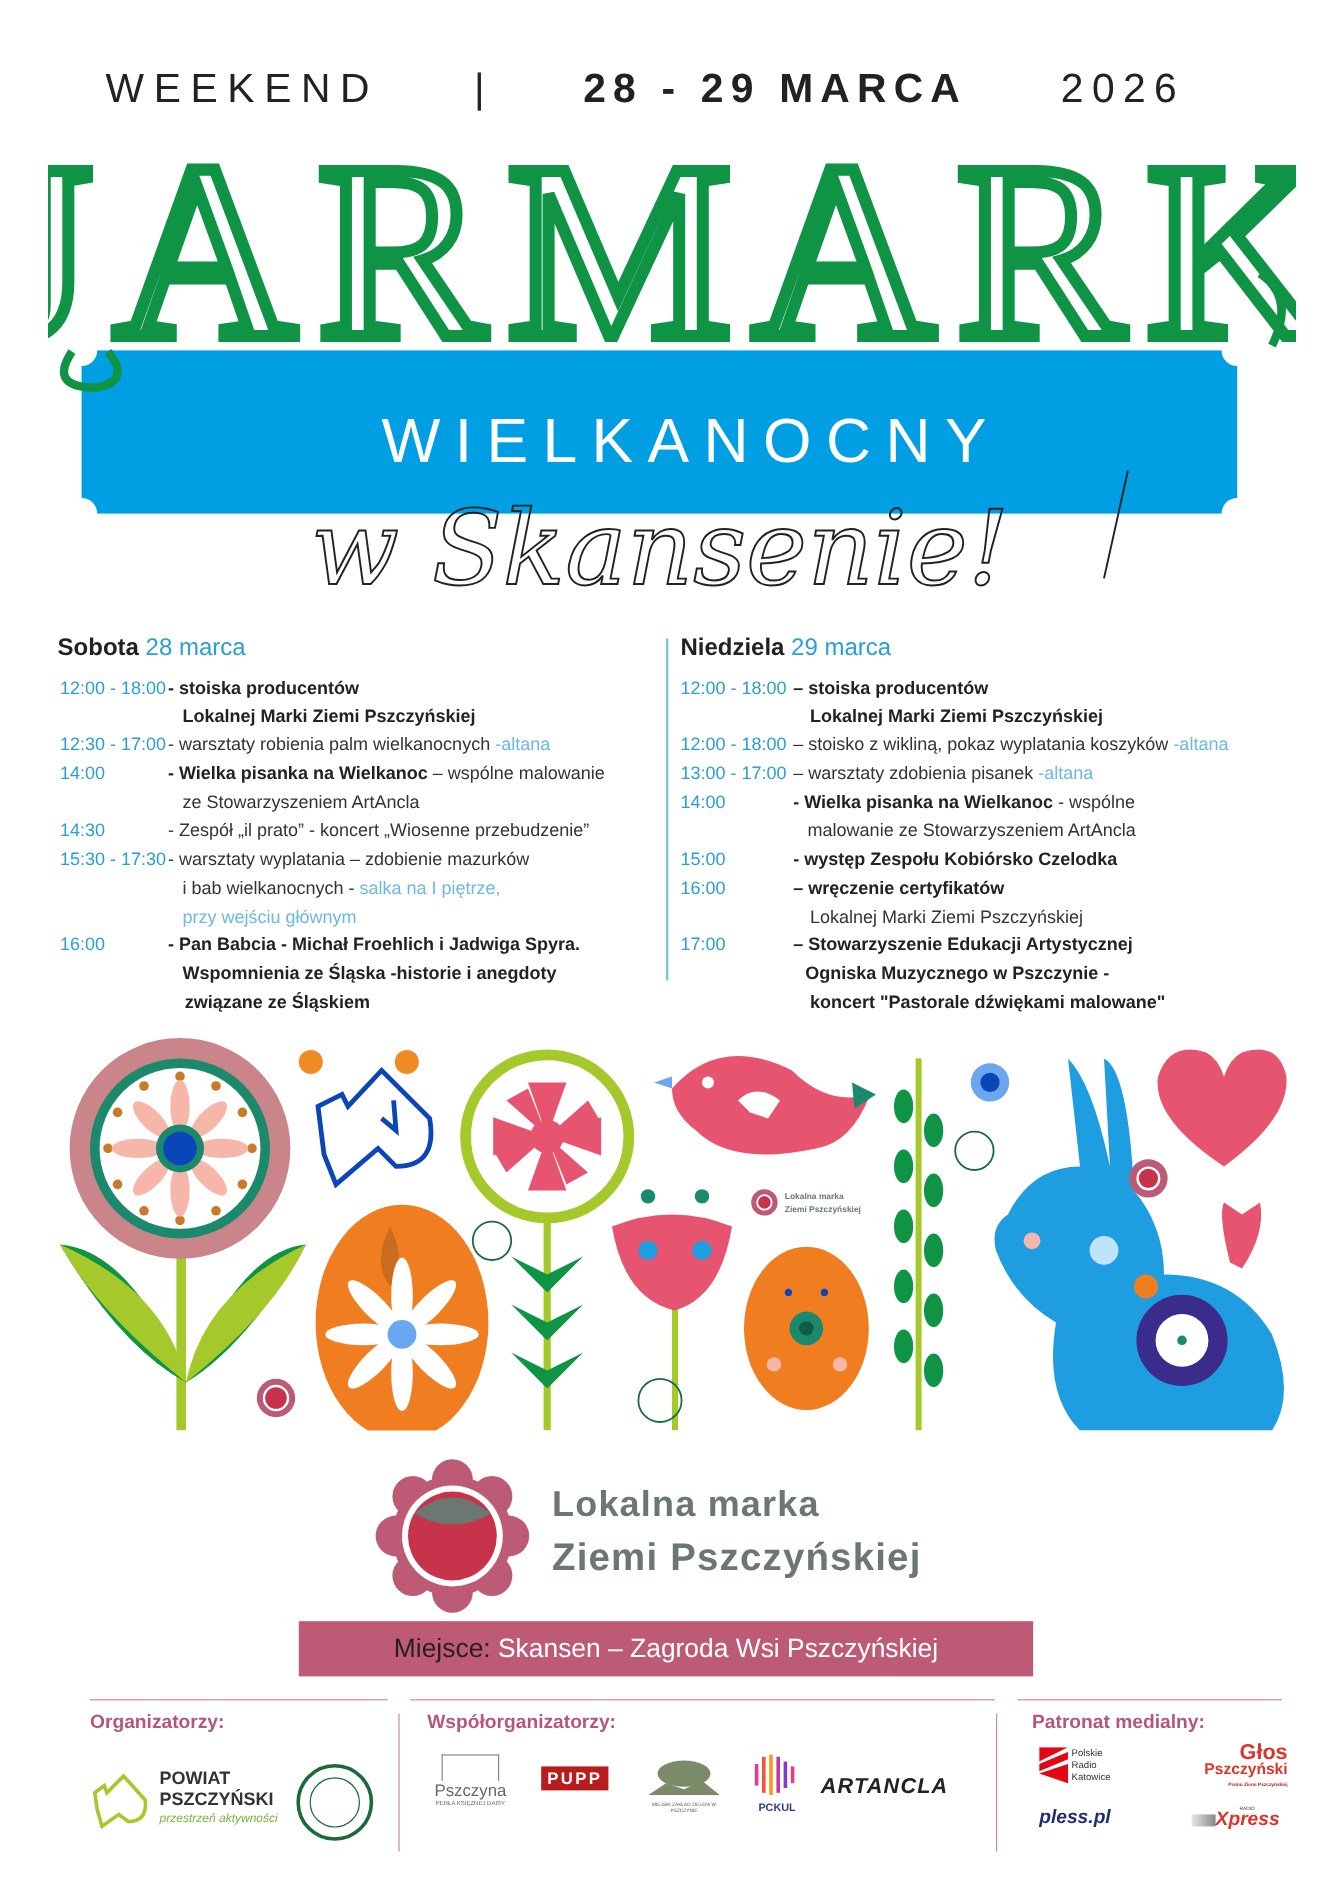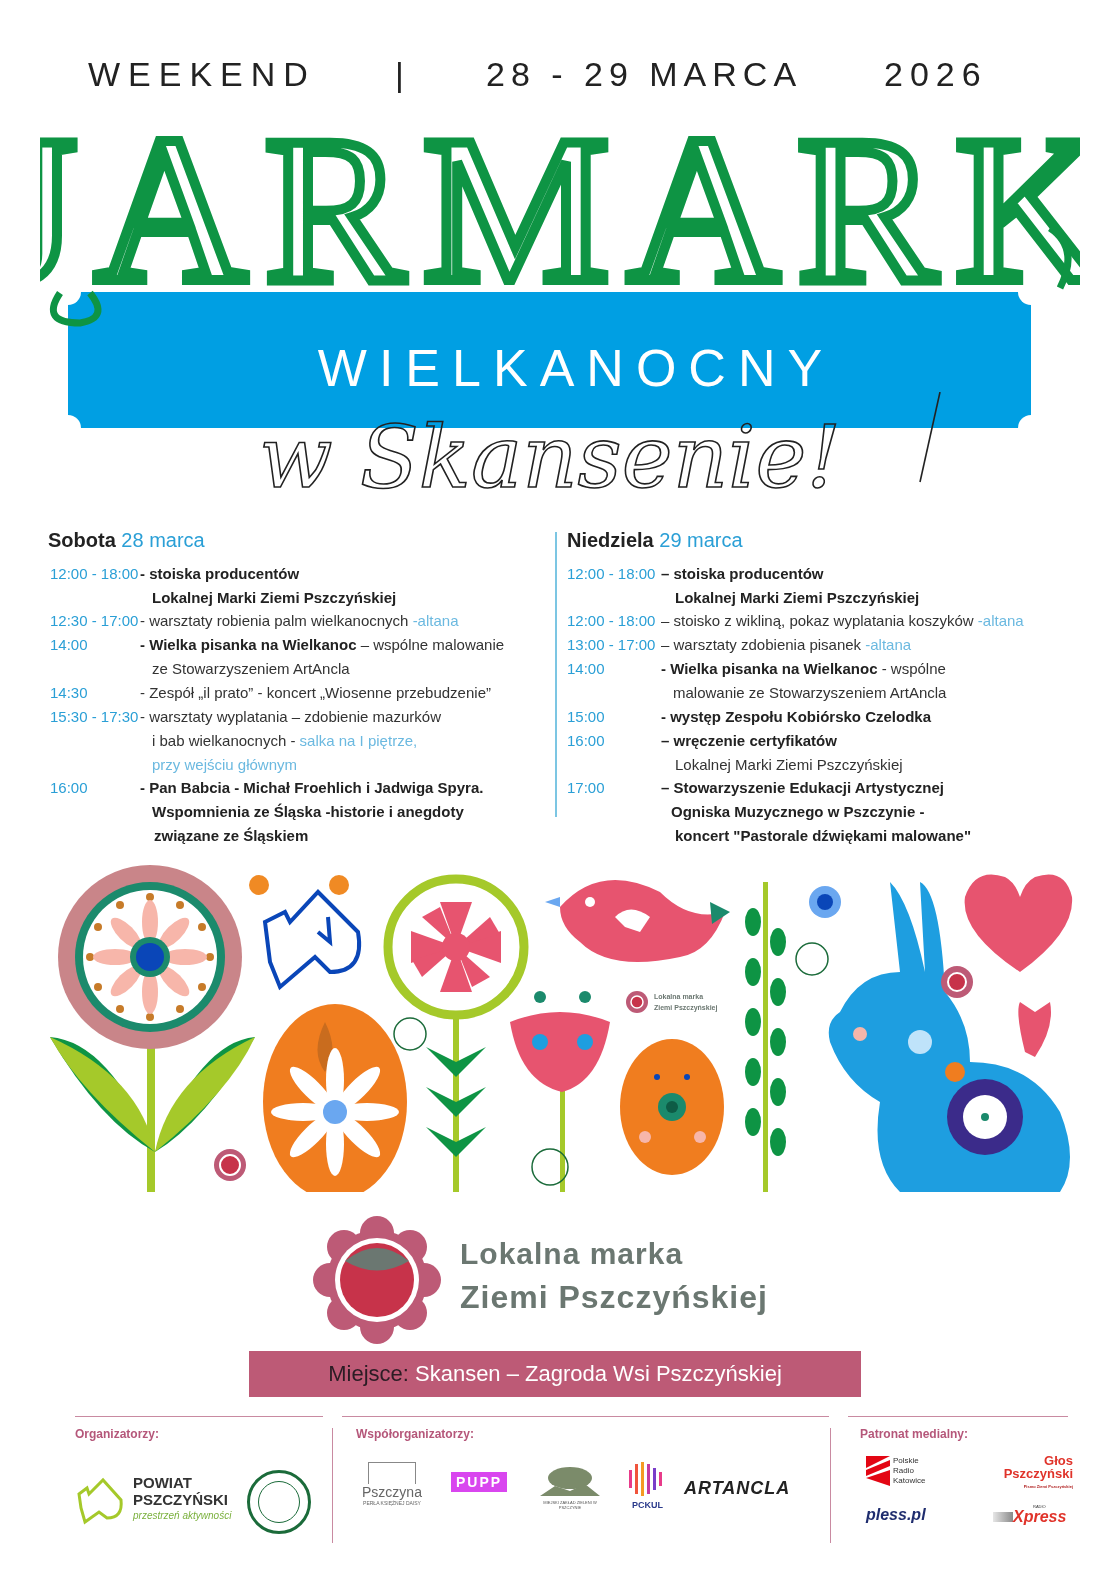--- a/index.html
+++ b/index.html
@@ -3,21 +3,21 @@
 <meta charset="utf-8">
 <style>
   * { box-sizing: border-box; margin: 0; padding: 0; }
   html, body { width: 1116px; height: 1575px; background: #ffffff; overflow: hidden; }
   body { position: relative; font-family: "Liberation Sans", "DejaVu Sans", sans-serif; color: #222; }
 
   .top-line { position: absolute; top: 52px; left: 0; width: 1116px; height: 50px; }
   .top-line span { position: absolute; top: 0; font-size: 34px; line-height: 44px; color: #222; }
   .tl-weekend { left: 88px; letter-spacing: 8px; font-weight: 400; }
   .tl-sep { left: 395px; font-weight: 300; }
-  .tl-dates { left: 486px; font-weight: 400; letter-spacing: 6px; }
+  .tl-dates { left: 486px; font-weight: 700; letter-spacing: 6px; }
   .tl-year { left: 884px; letter-spacing: 7px; font-weight: 400; }
 
   .title-jarmark { position: absolute; top: 108px; left: 40px; width: 1040px; height: 230px; }
   .title-jarmark svg { width: 100%; height: 100%; }
 
   .blue-band { position: absolute; top: 292px; left: 68px; width: 963px; height: 136px; background: #009fe3; }
   .blue-band .notch { position: absolute; width: 26px; height: 26px; background: #fff; border-radius: 50%; }
   .wielkanocny { position: absolute; top: 338px; left: 0; width: 1116px; text-align: center; font-size: 52px; letter-spacing: 12px; color: #fff; font-weight: 400; line-height: 60px; margin-left: 18px; }
 
   .skansen { position: absolute; top: 392px; left: 150px; width: 830px; height: 120px; }
@@ -37,21 +37,21 @@
   .illus { position: absolute; top: 862px; left: 40px; width: 1040px; height: 330px; }
 
   .lokalna { position: absolute; top: 1215px; left: 312px; width: 500px; height: 130px; }
   .lok-text { position: absolute; left: 148px; font-weight: 700; color: #6b7771; font-size: 30px; letter-spacing: 1px; }
 
   .miejsce { position: absolute; top: 1351px; left: 249px; width: 612px; height: 46px; background: #bd5a76; text-align: center; font-size: 22px; line-height: 46px; color: #fff; }
   .miejsce .m-label { color: #2b1c24; }
 
   .footer-rule { position: absolute; top: 1416px; height: 1px; background: #c98aa1; }
   .footer-vdiv { position: absolute; top: 1428px; width: 1px; height: 115px; background: #c98aa1; }
-  .footer-head { position: absolute; top: 1427px; font-size: 12px; font-weight: 700; color: #b5577a; }
+  .footer-head { position: absolute; top: 1427px; font-size: 16px; font-weight: 700; color: #b5577a; }
 </style>
 </head>
 <body>
 
 <div class="top-line">
   <span class="tl-weekend">WEEKEND</span>
   <span class="tl-sep">|</span>
   <span class="tl-dates">28 - 29 MARCA</span>
   <span class="tl-year">2026</span>
 </div>
@@ -358,21 +358,21 @@
 </div>
 <div style="position:absolute;left:247px;top:1470px;width:64px;height:64px;border:3px solid #1b6b3a;border-radius:50%">
   <div style="position:absolute;left:8px;top:8px;width:42px;height:42px;border:1px solid #1b6b3a;border-radius:50%"></div>
 </div>
 
 <div style="position:absolute;left:362px;top:1462px;width:60px;text-align:center">
   <div style="height:22px;border:1px solid #888;border-bottom:none;margin:0 6px"></div>
   <div style="font-size:14px;color:#666">Pszczyna</div>
   <div style="font-size:5px;color:#666">PERŁA KSIĘŻNEJ DAISY</div>
 </div>
-<div style="position:absolute;left:451px;top:1472px;width:56px;height:20px;background:#d946ef;color:#fff;font-weight:700;text-align:center;font-size:14px;line-height:20px;letter-spacing:2px">PUPP</div>
+<div style="position:absolute;left:451px;top:1472px;width:56px;height:20px;background:#b91c1c;color:#fff;font-weight:700;text-align:center;font-size:14px;line-height:20px;letter-spacing:2px">PUPP</div>
 <div style="position:absolute;left:540px;top:1466px;width:60px;height:40px">
   <svg width="60" height="30" viewBox="0 0 60 30">
       <ellipse cx="30" cy="12" rx="22" ry="11" fill="#7b8b6a"></ellipse>
       <path d="M0 30 L15 20 L30 25 L45 18 L60 30Z" fill="#7b8b6a"></path>
     </svg>
   <div style="font-size:4px;color:#555;text-align:center">MIEJSKI ZAKŁAD ZIELENI W PSZCZYNIE</div>
 </div>
 <div style="position:absolute;left:627px;top:1462px;width:36px;height:50px">
   <svg width="36" height="34" viewBox="0 0 36 34">
     <rect x="2" y="8" width="3" height="18" fill="#e83b8a"></rect>
@@ -390,21 +390,21 @@
   <svg width="24" height="30" viewBox="0 0 24 30" style="position:absolute;left:0;top:0">
     <path d="M0 0 L24 0 L0 12Z M0 14 L24 4 L24 10 L0 20Z M0 22 L24 14 L24 30 Z" fill="#e30613"></path>
   </svg>
   <div style="position:absolute;left:27px;top:0;font-size:8px;line-height:10px;color:#333">
     <div>Polskie</div>
     <div>Radio</div>
     <div>Katowice</div>
   </div>
 </div>
 <div style="position:absolute;left:993px;top:1454px;width:80px;text-align:right;color:#e0332a;font-weight:900;line-height:13px">
-  <div style="font-size:13px">Głos</div>
+  <div style="font-size:18px">Głos</div>
   <div style="font-size:13px">Pszczyński</div>
   <div style="font-size:4px;color:#b02020">Pismo Ziemi Pszczyńskiej</div>
 </div>
 <div style="position:absolute;left:866px;top:1506px;font-size:16px;font-weight:900;font-style:italic;color:#1f2d6e">pless.pl</div>
 <div style="position:absolute;left:993px;top:1504px;width:80px;height:24px">
   <div style="position:absolute;left:0;top:8px;width:20px;height:10px;background:linear-gradient(90deg,#e6e6e6,#8a8a8a)"></div>
   <div style="position:absolute;left:40px;top:0;font-size:4px;color:#333">RADIO</div>
   <div style="position:absolute;left:20px;top:4px;font-size:16px;font-weight:900;font-style:italic;color:#e0332a">Xpress</div>
 </div>
 

